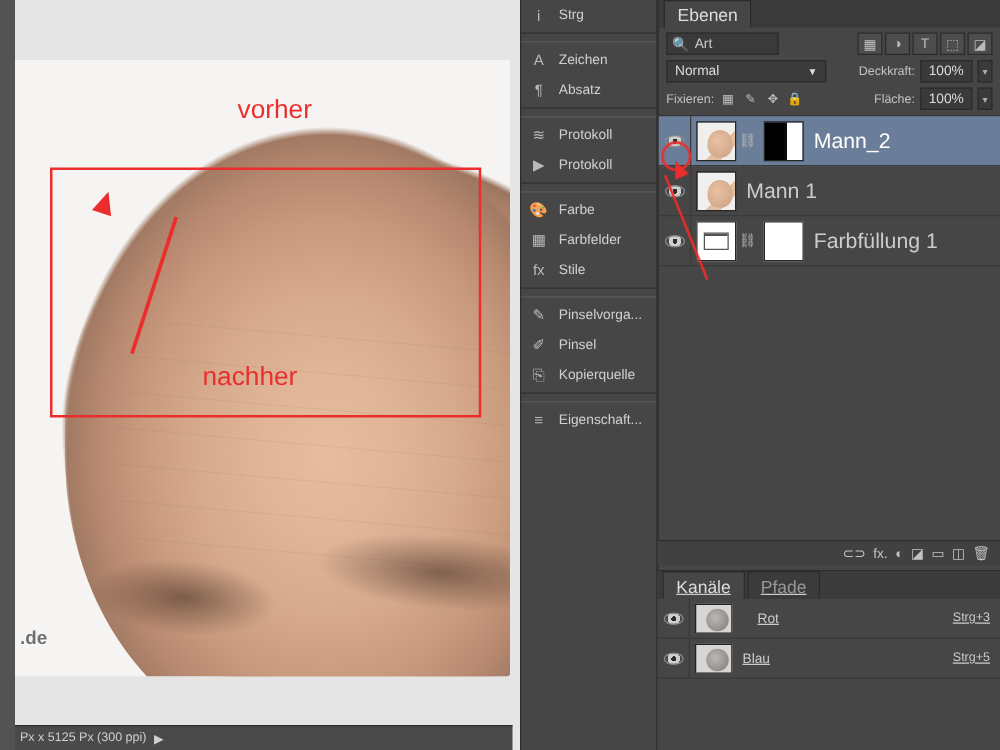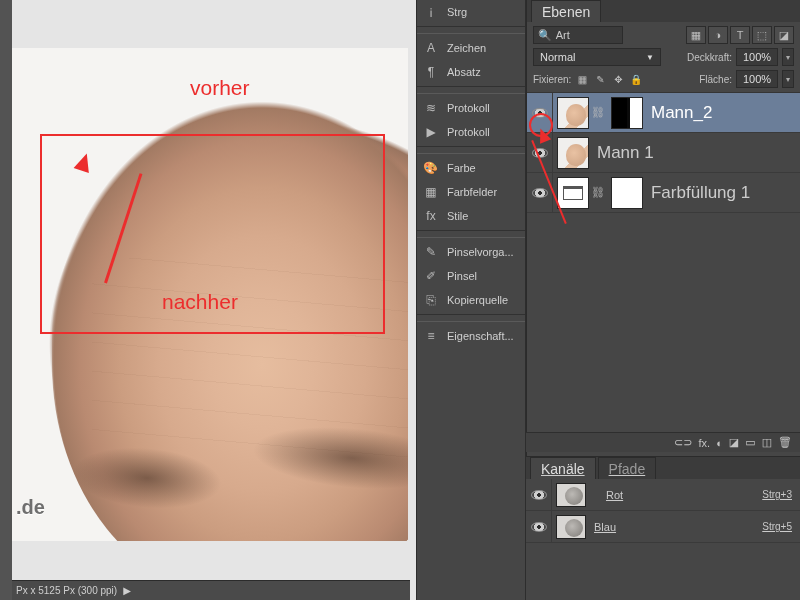--- a/index.html
+++ b/index.html
@@ -65,21 +65,21 @@
   }
   .statusbar {
     position: absolute; left: 0; bottom: 0; width: 398px; height: 20px;
     background: #4a4a4a; color: #cfcfcf; font-size: 10px;
     display: flex; align-items: center; padding: 0 4px;
     border-top: 1px solid #2b2b2b;
   }
   .statusbar span + span { margin-left: 6px; }
   .watermark {
     position: absolute; left: 4px; bottom: 22px;
-    color: #6f6f6f; font-size: 20px; font-weight: 700;
+    color: #6f6f6f; font-size: 15px; font-weight: 700;
     font-family: Arial, sans-serif;
     text-shadow: 0 1px 0 #fff;
   }
 
   
   .panel-strip {
     position: absolute; left: 416px; top: 0;
     width: 110px; height: 600px;
     background: #464646;
     border-left: 1px solid #2d2d2d;

